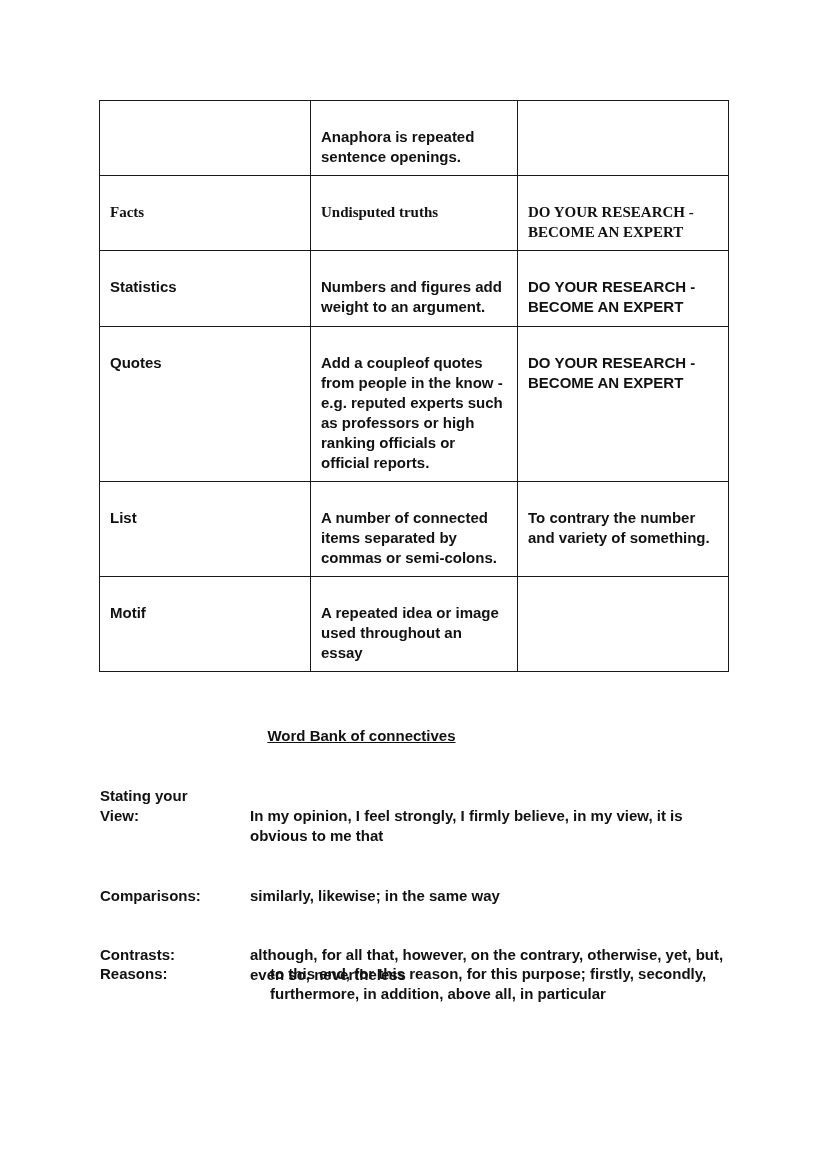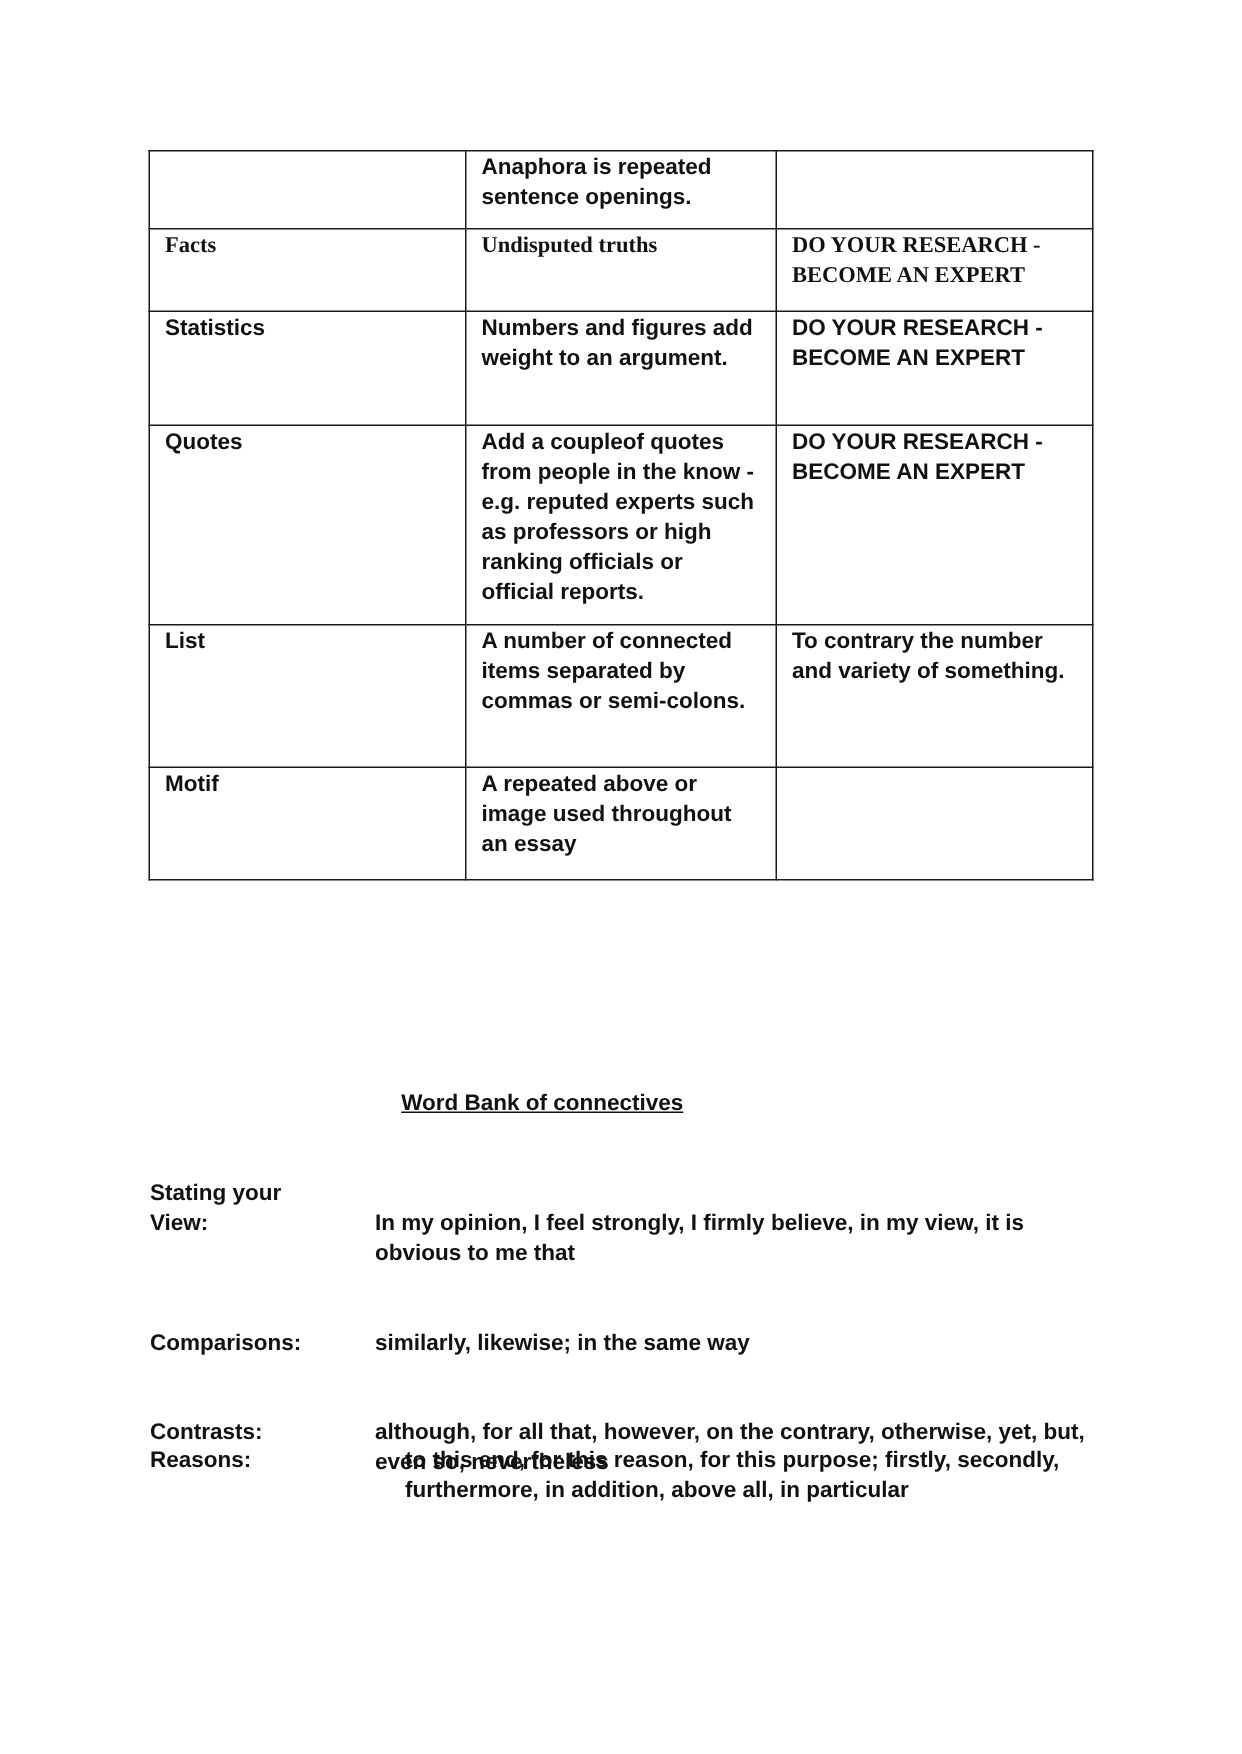--- a/index.html
+++ b/index.html
@@ -24,21 +24,21 @@
     width: 629px;
     border-collapse: collapse;
     table-layout: fixed;
   }
   table.def-table col.c-term { width: 211px; }
   table.def-table col.c-def  { width: 207px; }
   table.def-table col.c-note { width: 211px; }
   table.def-table td {
     border: 1px solid #1a1a1a;
     vertical-align: top;
-    padding: 1px 10px 8px 10px;
+    padding: 26px 10px 8px 10px;
     font-size: 15px;
     line-height: 20px;
   }
   tr.r0 td { height: 52px; }
   tr.r1 td { height: 55px; font-family: Liberation Serif, serif; }
   tr.r2 td { height: 76px; margin-top: 26px; }
   tr.r3 td { height: 133px; }
   tr.r4 td { height: 95px; }
   tr.r5 td { height: 75px; }
 
@@ -108,21 +108,21 @@
         <td>Add a coupleof quotes from people in the know - e.g. reputed experts such as professors or high ranking officials or official reports.</td>
         <td>DO YOUR RESEARCH - BECOME AN EXPERT</td>
       </tr>
       <tr class="r4">
         <td>List</td>
         <td>A number of connected items separated by commas or semi-colons.</td>
         <td>To contrary the number and variety of something.</td>
       </tr>
       <tr class="r5">
         <td>Motif</td>
-        <td>A repeated above or image used throughout an essay</td>
+        <td>A repeated idea or image used throughout an essay</td>
         <td></td>
       </tr>
     </tbody>
   </table>
 
   <div class="wb-title">Word Bank of connectives</div>
 
   <div class="wb-entry e1">
     <span class="lbl">Comparisons:</span>
     <span class="txt">similarly, likewise; in the same way</span>

